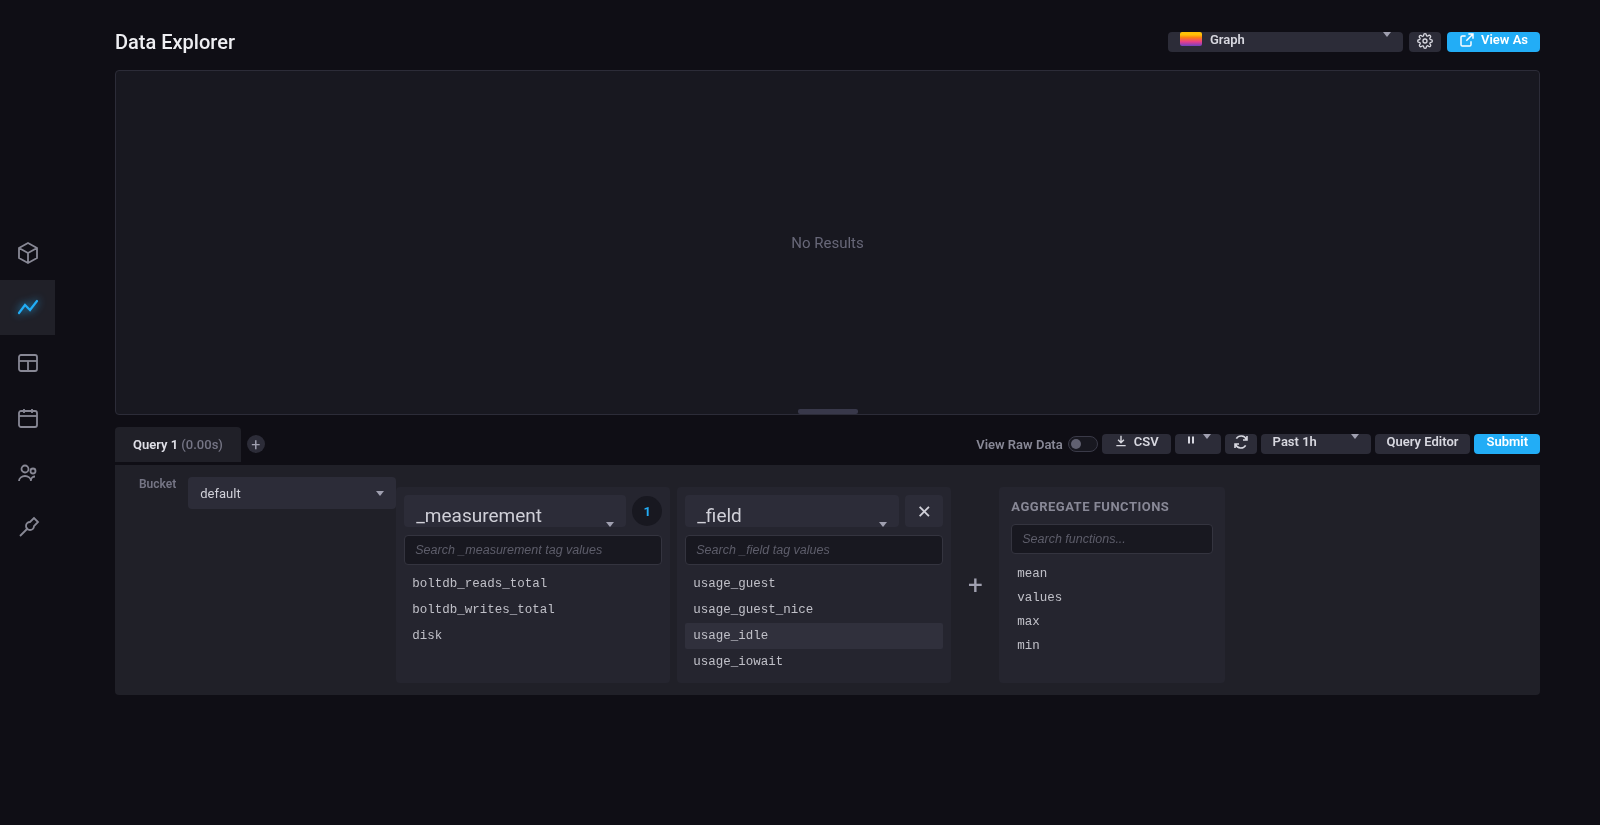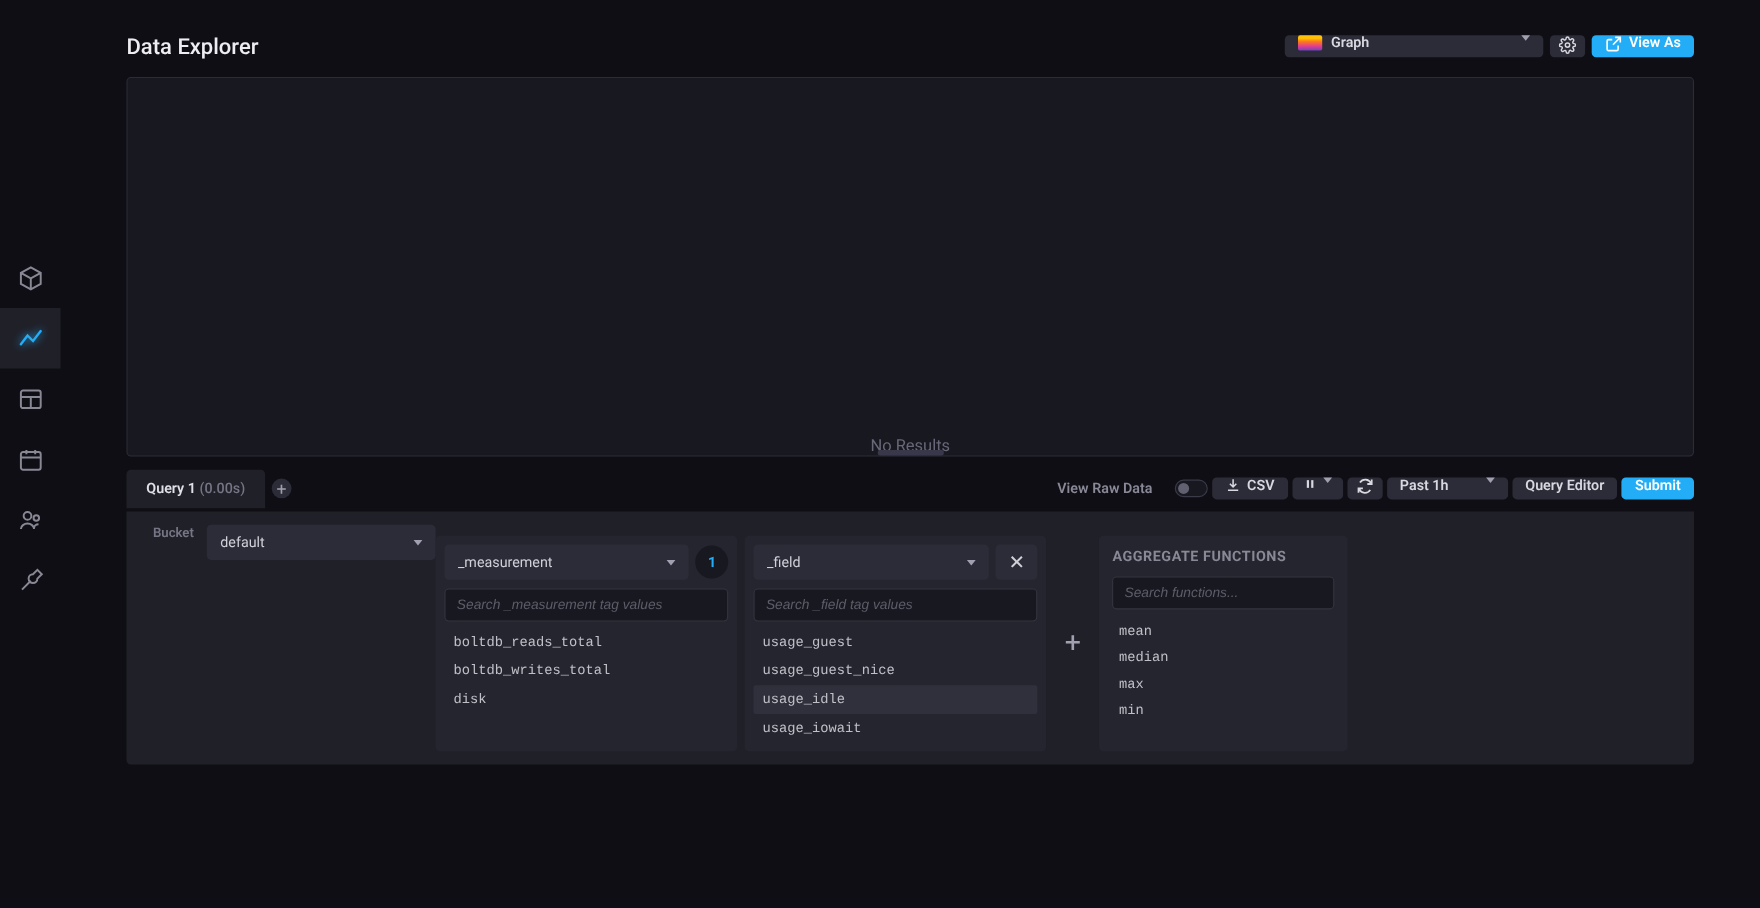--- a/index.html
+++ b/index.html
@@ -75,21 +75,21 @@
   width: 22px; height: 14px;
   background: linear-gradient(to top, #6f42c1 0%, #e83e8c 30%, #fd7e14 60%, #ffc107 80%);
   border-radius: 2px;
 }
 .vis-area {
   background: #181820;
   border: 1px solid #2c2c38;
   border-radius: 4px;
   height: 345px;
   display: flex;
-  align-items: flex-end;
+  align-items: center;
   justify-content: center;
   color: #676778;
   font-size: 15px;
   margin-top: 2px;
   position: relative;
 }
 .drag-handle {
   position: absolute;
   bottom: 0;
   left: 50%;
@@ -119,21 +119,21 @@
   width: 18px; height: 18px;
   background: #2c2c38;
   border-radius: 50%;
   display: flex; align-items: center; justify-content: center;
   cursor: pointer;
   font-size: 16px;
   color: #a0a0b0;
   margin-left: 2px;
 }
 .qbar-right { margin-left: auto; display: flex; gap: 4px; align-items: center; }
-.toggle-row { display: flex; align-items: center; gap: 20px; }
+.toggle-row { display: flex; align-items: center; gap: 5px; }
 .toggle {
   width: 30px; height: 16px;
   background: #181820;
   border: 1px solid #3a3a48;
   border-radius: 10px;
   position: relative;
 }
 .toggle::after {
   content: '';
   width: 10px; height: 10px;
@@ -171,23 +171,23 @@
   display: flex;
   flex-direction: column;
 }
 .card-hdr { display: flex; gap: 6px; align-items: center; margin-bottom: 8px; }
 .key-dd {
   flex: 1;
   background: #2c2c38;
   border-radius: 4px;
   height: 32px;
   display: flex;
-  align-items: center;
+  align-items: flex-end;
   padding: 0 12px;
-  font-size: 13px;
+  font-size: 19px;
   color: #d0d0d8;
 }
 .badge {
   width: 30px; height: 30px;
   background: #181820;
   border-radius: 50%;
   display: flex; align-items: center; justify-content: center;
   color: #22adf6;
   font-weight: 700;
   font-size: 13px;
@@ -421,20 +421,20 @@
         </div>
       </div>
 
       <div class="add-card">+</div>
 
       <div class="agg-panel">
         <div class="agg-title">AGGREGATE FUNCTIONS</div>
         <input class="search-in" placeholder="Search functions..." style="">
         <div class="agg-list">
           <div class="agg-item">mean</div>
-          <div class="agg-item">median</div>
+          <div class="agg-item">values</div>
           <div class="agg-item">max</div>
           <div class="agg-item">min</div>
         </div>
       </div>
     </div>
   </div>
 </div>
 
 </body></html>

